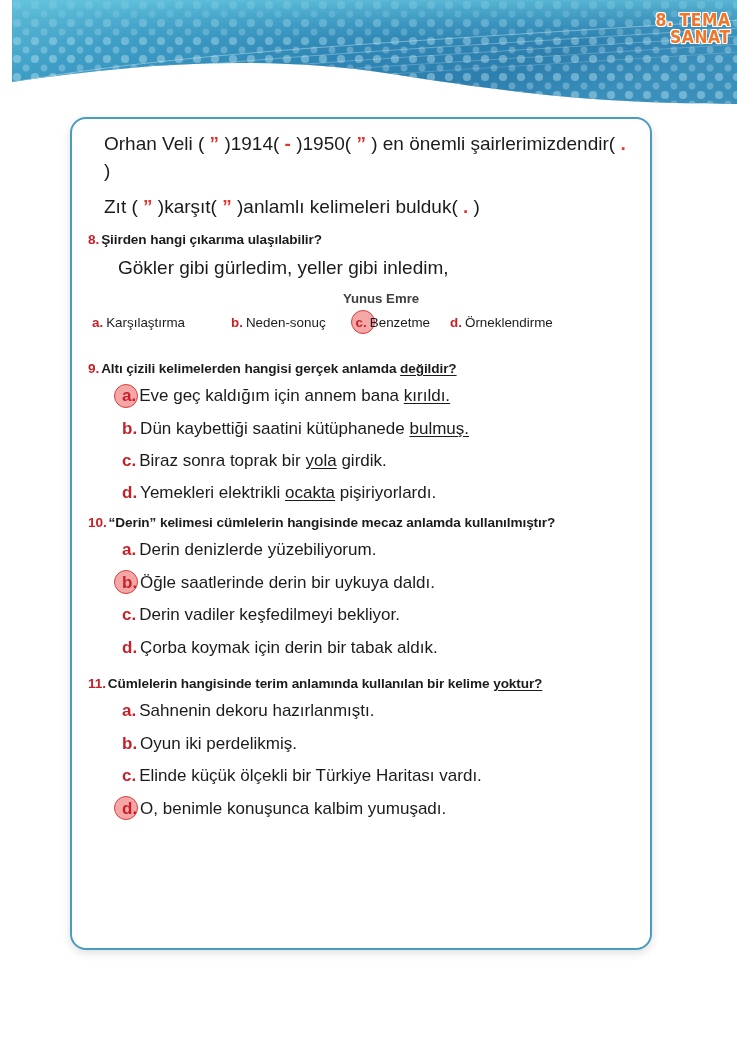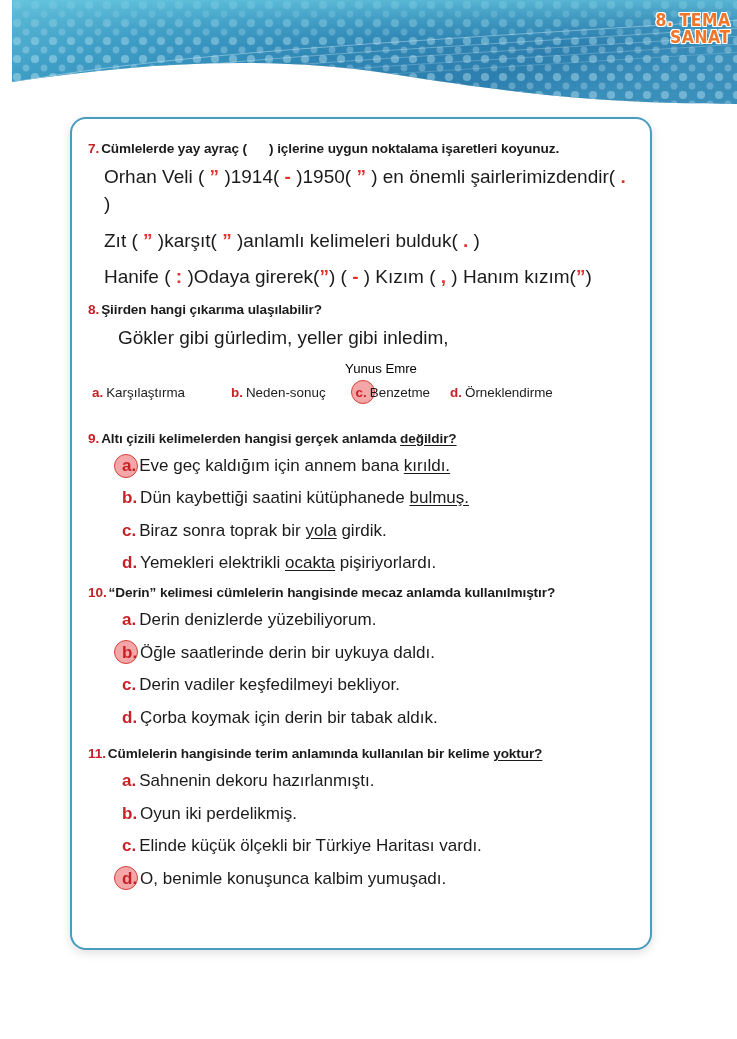--- a/index.html
+++ b/index.html
@@ -78,24 +78,25 @@
   .sent {
     font-size: 19px;
     color: #1b1b1b;
     line-height: 1.4;
     margin: 0 0 3px 0;
     padding-left: 16px;
   }
   .sent.poem { padding-left: 30px; margin-bottom: 9px; }
   .attrib {
     font-size: 13.2px;
-    color: #000000;
+    color: #404040;
     text-align: center;
     margin: 2px 0 7px 0;
     padding-left: 40px;
+    font-weight: bold;
   }
 
   .red { color: #e2342f; font-weight: bold; }
 
   
   .q7row { margin-bottom: 10px; }
 
   
   .opts { margin-top: 2px; }
   .opt {
@@ -201,26 +202,22 @@
 
     <div class="theme-label">
       <div>8. TEMA</div>
       <div>SANAT</div>
     </div>
   </div>
 
   <div class="card">
 
     <div class="q">
-      <div class="q-head">
-        <span class="q-num">7.</span><span>Cümlelerde yay ayraç (</span><span style="display:inline-block;width:22px;"></span><span>) içlerine uygun noktalama işaretleri koyunuz.</span>
-      </div>
       <div class="sent q7row"><span>Orhan Veli ( </span><span class="red">”</span><span> )1914( </span><span class="red">-</span><span> )1950( </span><span class="red">”</span><span> ) en önemli şairlerimizdendir( </span><span class="red">.</span><span> )</span></div>
       <div class="sent q7row"><span>Zıt ( </span><span class="red">”</span><span> )karşıt( </span><span class="red">”</span><span> )anlamlı kelimeleri bulduk( </span><span class="red">.</span><span> )</span></div>
-      <div class="sent q7row"><span>Hanife ( </span><span class="red">:</span><span> )Odaya girerek(</span><span class="red">”</span><span>) ( </span><span class="red">-</span><span> ) Kızım ( </span><span class="red">,</span><span> ) Hanım kızım(</span><span class="red">”</span><span>)</span></div>
     </div>
 
     <div class="q">
       <div class="q-head">
         <span class="q-num">8.</span><span>Şiirden hangi çıkarıma ulaşılabilir?</span>
       </div>
       <div class="sent poem">Gökler gibi gürledim, yeller gibi inledim,</div>
       <div class="attrib">Yunus Emre</div>
       <div class="opts-row">
         <div class="opt-inline">

